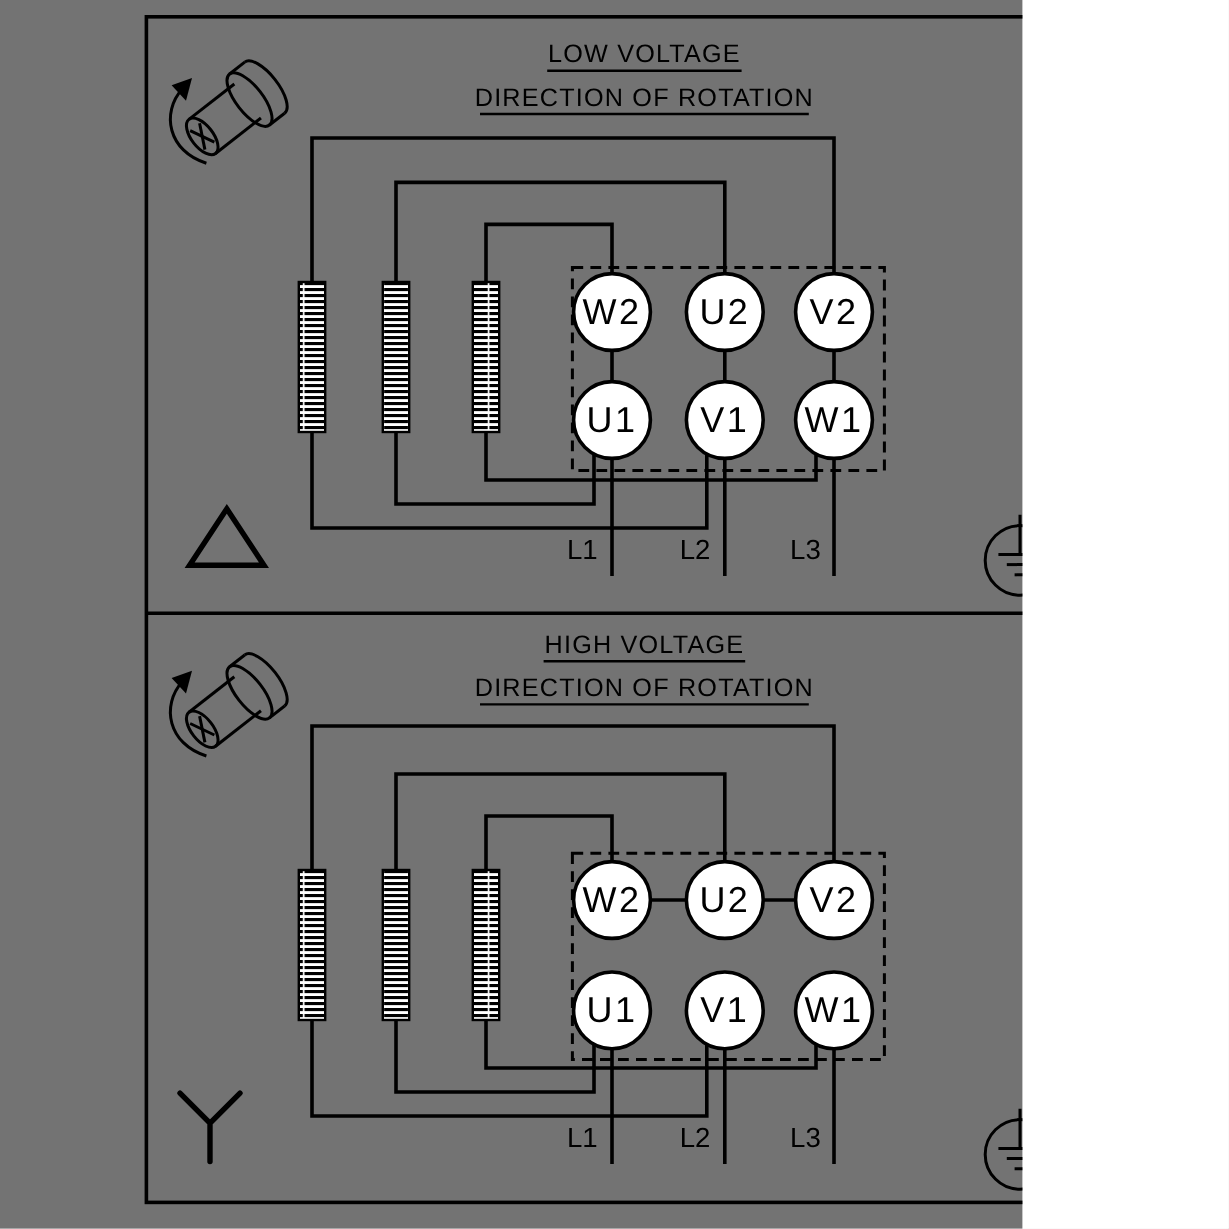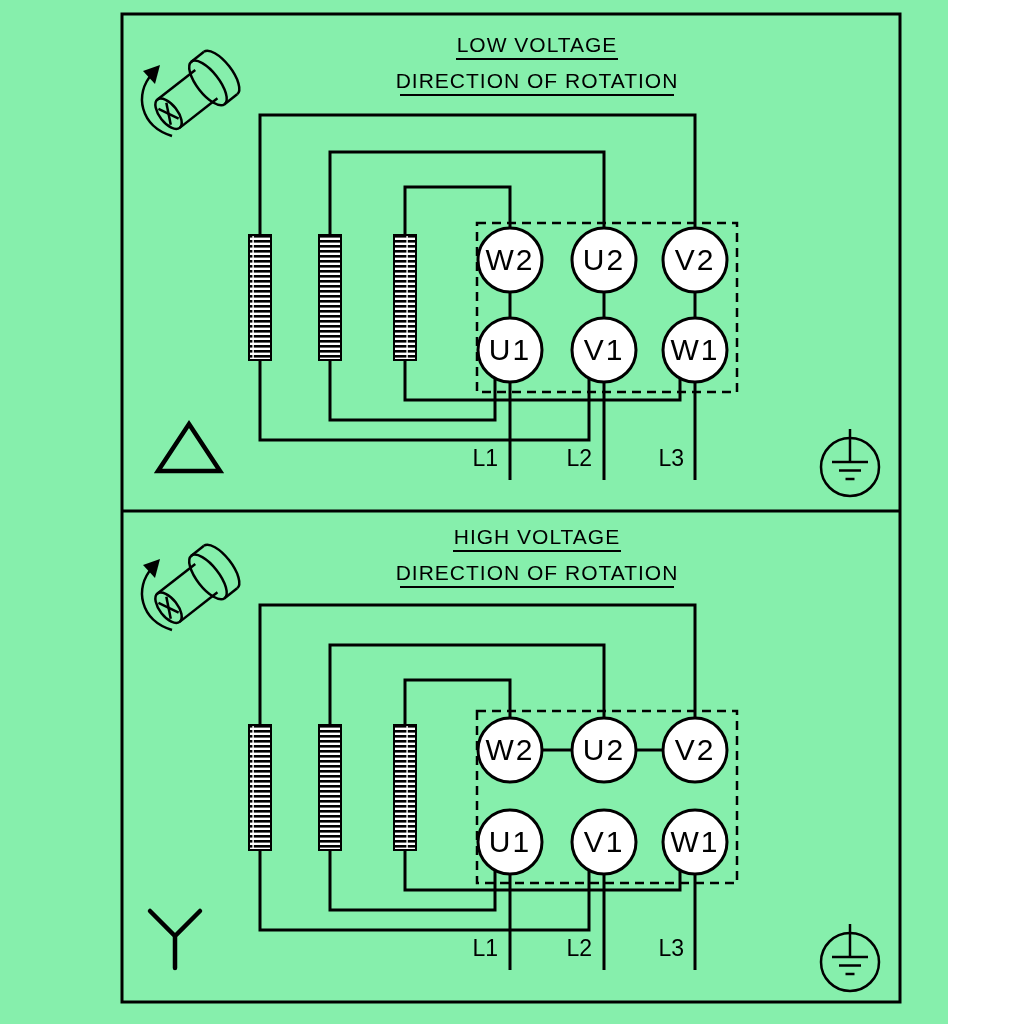--- a/index.html
+++ b/index.html
@@ -1,16 +1,16 @@
 <!DOCTYPE html>
 <html><head>
 <meta charset="utf-8">
 <style>
   html,body{margin:0;padding:0;background:#ffffff;}
-  .canvas{position:relative;width:948px;height:1024px;background:#86efac;overflow:hidden;}
+  .canvas{position:relative;width:852px;height:1024px;background:#737373;overflow:hidden;}
   svg{display:block;}
   svg text{font-family:"Liberation Sans","DejaVu Sans",sans-serif;fill:#000;}
   .wire{stroke:#000;stroke-width:3;fill:none;}
   .thin{stroke:#000;stroke-width:2.5;fill:none;}
   .frame{stroke:#000;stroke-width:3;fill:none;}
   .dashed{stroke:#000;stroke-width:2.5;fill:none;stroke-dasharray:9 6;}
   .terminal{stroke:#000;stroke-width:3;fill:#ffffff;}
   .coil{stroke:#000;stroke-width:2;}
   .symbol{stroke:#000;stroke-width:4.5;fill:none;}
   .title-text{font-size:21px;letter-spacing:1px;text-anchor:middle;}

